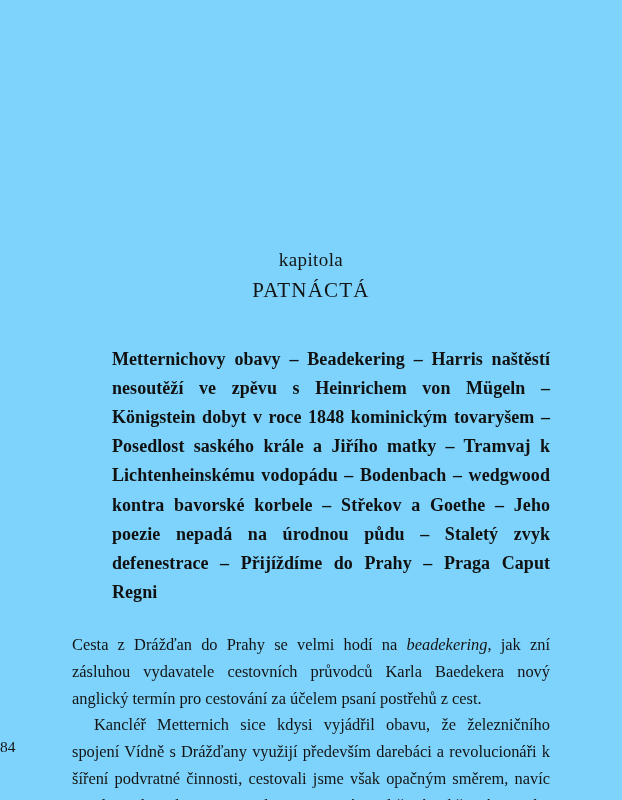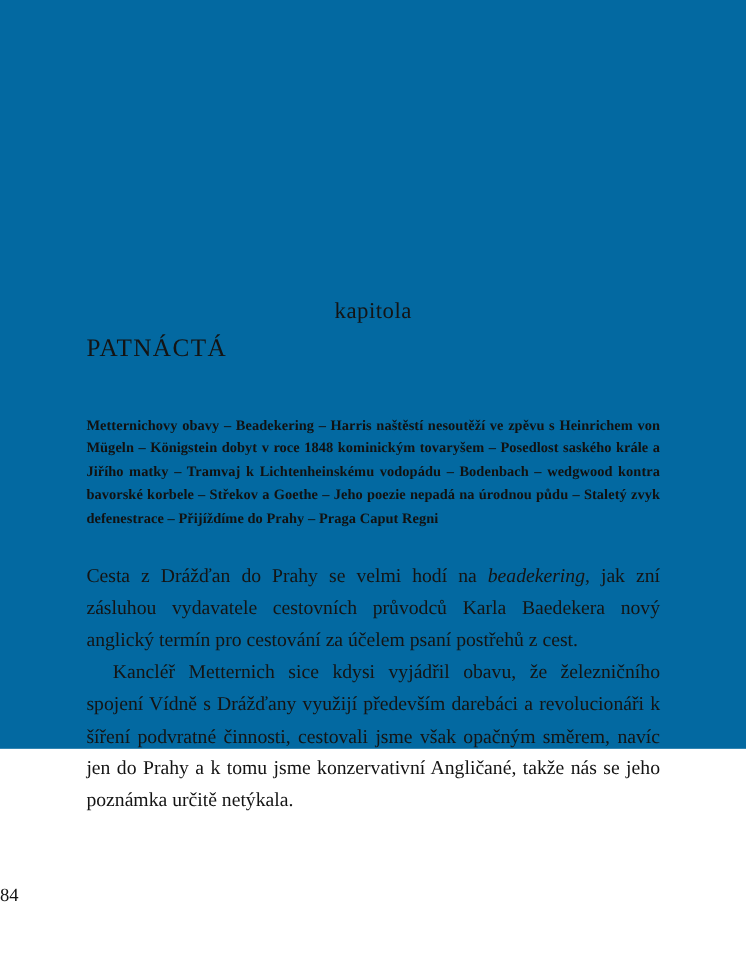--- a/index.html
+++ b/index.html
@@ -13,53 +13,54 @@
     position: relative;
     font-family: "Liberation Serif", serif;
     color: #1a1a1a;
     overflow: hidden;
   }
   .page {
     position: absolute;
     left: 0;
     top: 0;
     width: 622px;
-    height: 624px;
-    background: #0369a1;
+    height: 800px;
+    background: #7dd3fc;
   }
   .content {
     position: absolute;
     left: 72px;
     top: 248px;
     width: 478px;
   }
   .chapter-label {
     text-align: center;
     font-size: 19px;
     letter-spacing: 0.4px;
     color: #141414;
     line-height: 1.25;
   }
   .chapter-number {
-    text-align: left;
+    text-align: center;
     font-size: 21px;
     letter-spacing: 1.2px;
     color: #141414;
     margin-top: 6px;
     font-variant: small-caps;
   }
   .summary {
     margin-top: 42px;
     font-weight: bold;
-    font-size: 12px;
+    font-size: 18px;
     line-height: 1.62;
     text-align: justify;
     text-justify: inter-word;
     letter-spacing: 0.05px;
     color: #111111;
+    margin-left: 40px;
   }
   .body-text {
     margin-top: 25px;
     font-size: 16.4px;
     line-height: 1.63;
     text-align: justify;
     text-justify: inter-word;
     color: #141414;
   }
   .body-text p {

